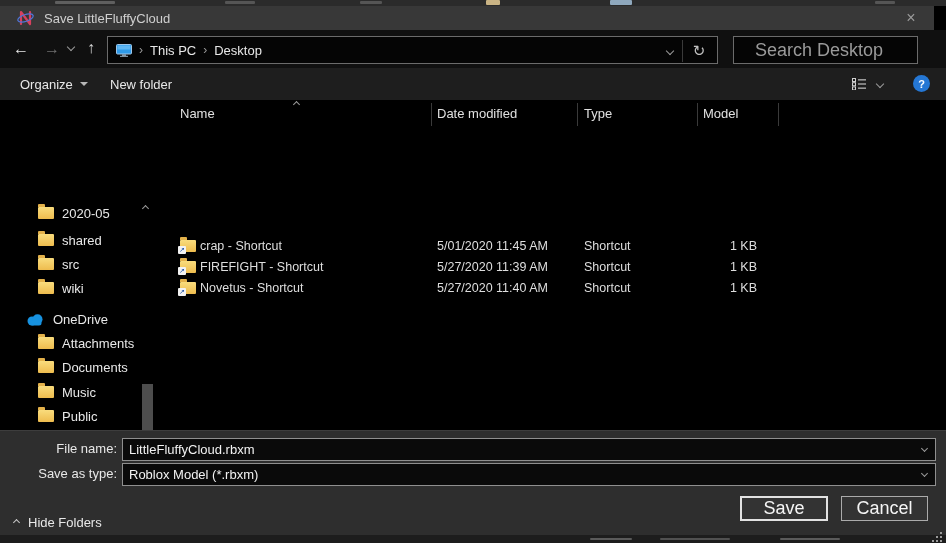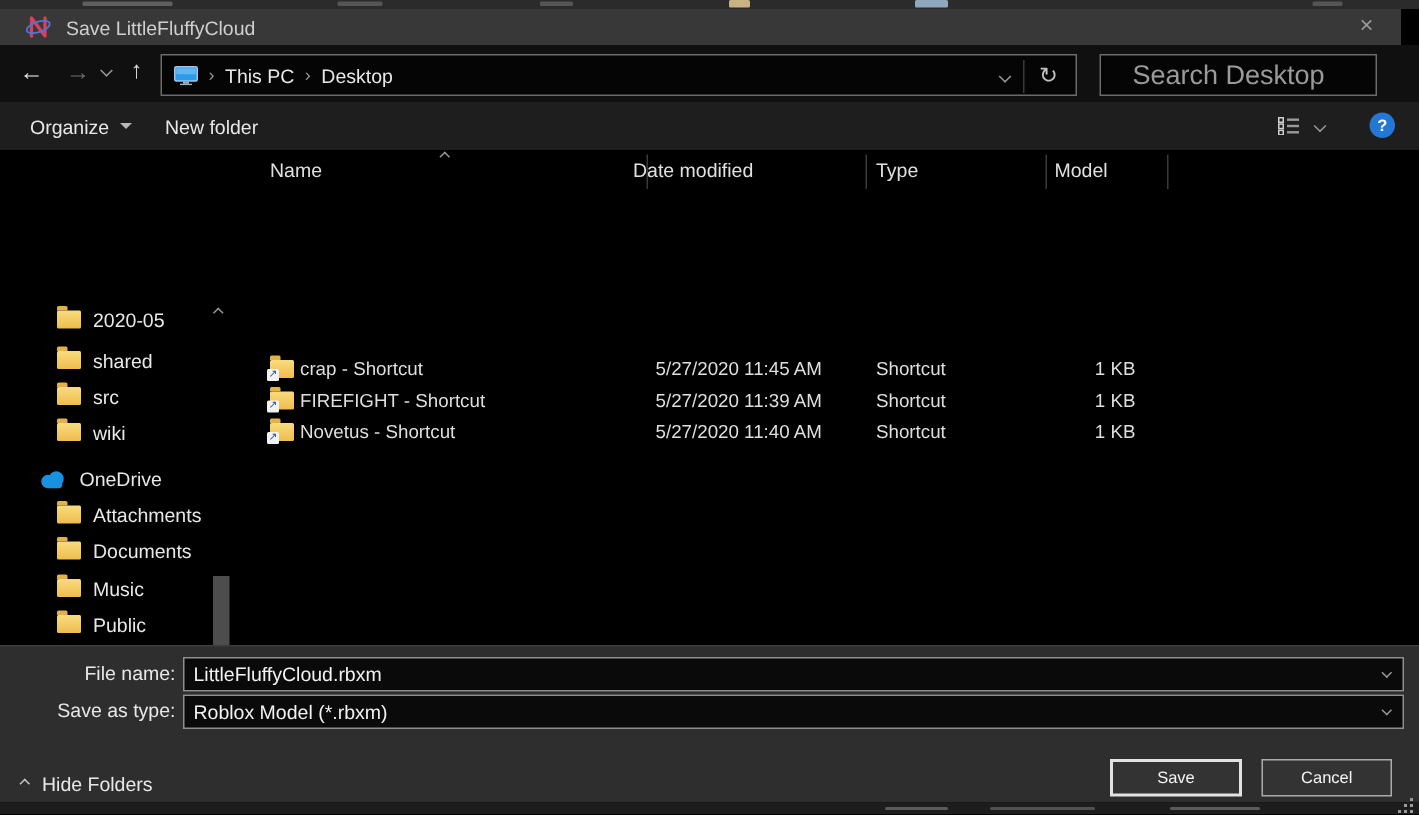--- a/index.html
+++ b/index.html
@@ -91,21 +91,21 @@
                 border-top:1px solid #3d3d3d;}
   .fld-label{position:absolute;left:0;width:117px;text-align:right;color:#e8e8e8;font-size:13px;}
   .fname-input{position:absolute;left:122px;top:7px;width:814px;height:23px;background:#0a0a0a;
                border:1px solid #8f8f8f;color:#f2f2f2;font-size:13px;padding:0 24px 0 6px;
                font-family:"Liberation Sans",sans-serif;outline:none;}
   .combo{position:absolute;left:122px;top:32px;width:814px;height:23px;background:#0a0a0a;
          border:1px solid #8f8f8f;color:#f2f2f2;font-size:13px;display:flex;align-items:center;
          padding-left:6px;}
   .combo-chev{position:absolute;top:8px;}
   .hide-folders{position:absolute;left:14px;top:84px;display:flex;align-items:center;color:#e8e8e8;}
-  .btn{position:absolute;top:75px;height:25px;background:#333;color:#f5f5f5;font-size:11px;
+  .btn{position:absolute;top:65px;height:25px;background:#333;color:#f5f5f5;font-size:18px;
        display:flex;align-items:center;justify-content:center;}
   .btn-save{left:740px;width:88px;border:2px solid #e2e2e2;}
   .btn-cancel{left:841px;width:87px;border:1px solid #ababab;}
 
   .grip{position:absolute;right:4px;bottom:1px;width:12px;height:12px;}
   .grip i{position:absolute;width:2px;height:2px;background:#9a9a9a;}
 </style>
 </head>
 <body>
 
@@ -267,32 +267,32 @@
     </div>
 
     <span class="chev up sm sb-up"></span>
     <div class="sb-thumb"></div>
     <span class="chev down sm sb-down"></span>
   </div>
 
   <div class="filelist">
     <span class="chev up sm sort-caret"></span>
     <div class="hdr" style="left:20px;">Name</div>
-    <div class="hdr" style="left:262px;text-align:center;">Date modified</div>
+    <div class="hdr" style="left:277px;text-align:center;">Date modified</div>
     <div class="hdr" style="left:424px;">Type</div>
     <div class="hdr" style="left:543px;">Model</div>
     <div class="col-div" style="left:271px;"></div>
     <div class="col-div" style="left:417px;"></div>
     <div class="col-div" style="left:537px;"></div>
     <div class="col-div" style="left:618px;"></div>
 
     <div class="frow" style="top:136px;">
       <span class="c-icon folder lnk"></span>
       <span class="c-name">crap - Shortcut</span>
-      <span class="c-date">5/27/2020 11:45 AM</span>
+      <span class="c-date">5/01/2020 11:45 AM</span>
       <span class="c-type">Shortcut</span>
       <span class="c-size">1 KB</span>
     </div>
     <div class="frow" style="top:157px;">
       <span class="c-icon folder lnk"></span>
       <span class="c-name">FIREFIGHT - Shortcut</span>
       <span class="c-date">5/27/2020 11:39 AM</span>
       <span class="c-type">Shortcut</span>
       <span class="c-size">1 KB</span>
     </div>

